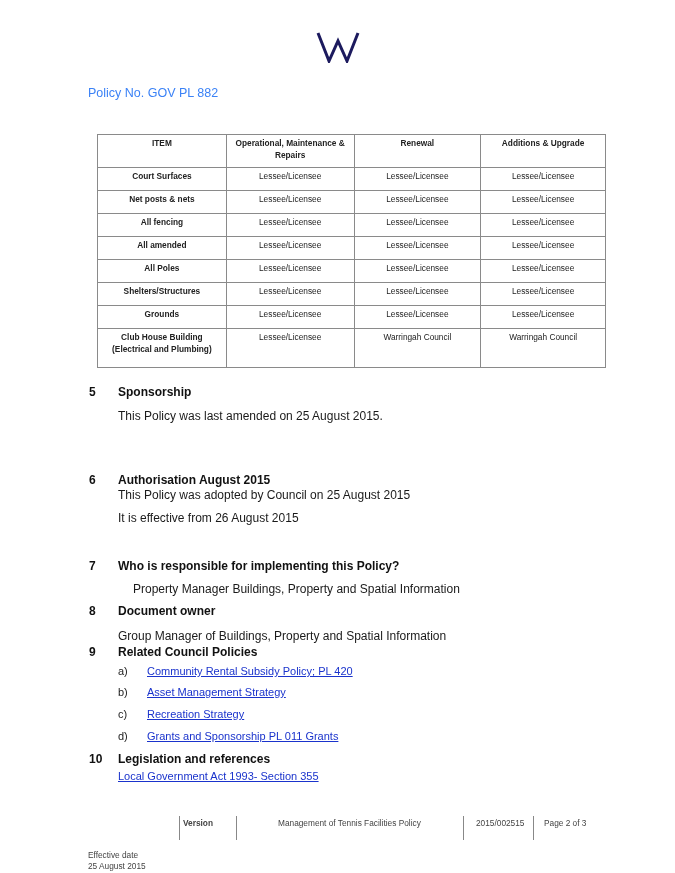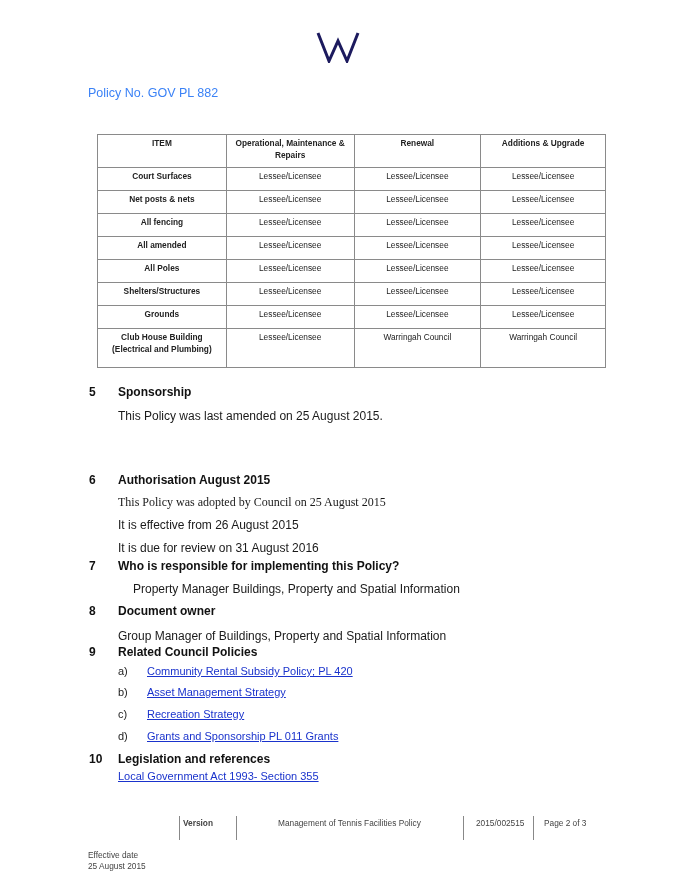--- a/index.html
+++ b/index.html
@@ -120,23 +120,22 @@
     <span>Sponsorship</span>
   </div>
   <div class="para" style="margin-top:10px;">This Policy was last amended on 25 August 2015.</div>
 </div>
 
 <div class="section" style="top:472px;">
   <div class="sec-head">
     <span class="sec-num">6</span>
     <span>Authorisation August 2015</span>
   </div>
-  <div class="para" style="margin-top:8px;font-family:Liberation Serif, serif;">This Policy was adopted by Council on 25 August 2015</div>
+  <div class="para" style="margin-top:1px;">This Policy was adopted by Council on 25 August 2015</div>
   <div class="para" style="margin-top:10px;">It is effective from 26 August 2015</div>
-  <div class="para" style="margin-top:10px;">It is due for review on 31 August 2016</div>
 </div>
 
 <div class="section" style="top:558px;">
   <div class="sec-head">
     <span class="sec-num">7</span>
     <span>Who is responsible for implementing this Policy?</span>
   </div>
   <div class="para" style="margin-top:9px;margin-left:44px;">Property Manager Buildings, Property and Spatial Information</div>
 </div>
 

